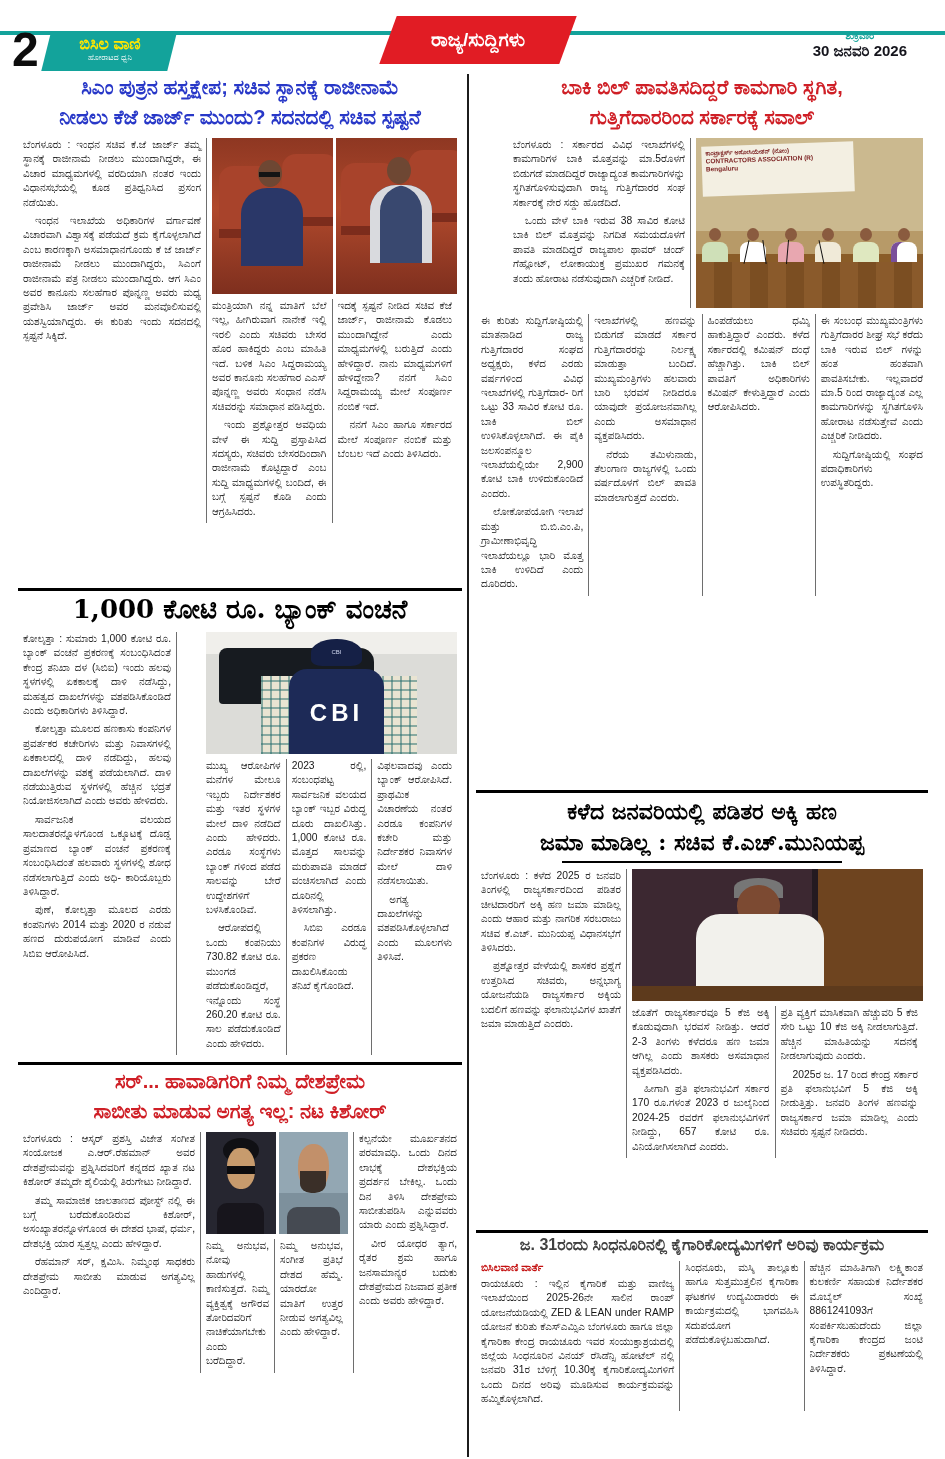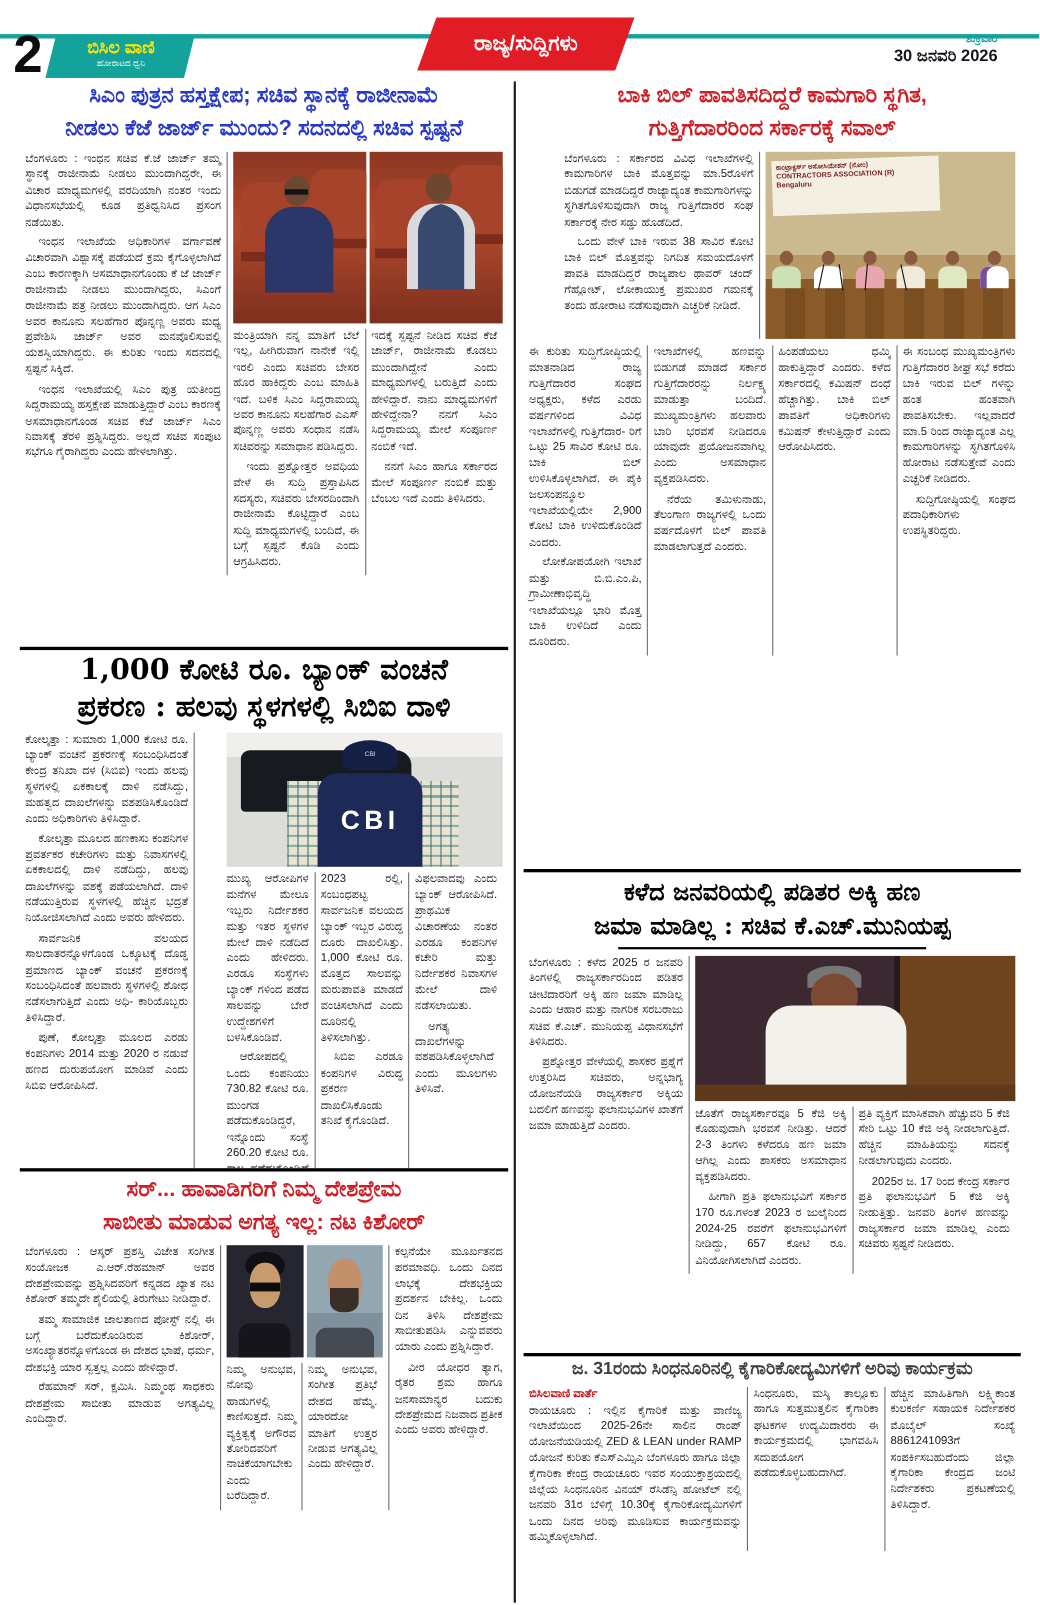--- a/index.html
+++ b/index.html
@@ -8,21 +8,21 @@
 
   
   .teal-rule{position:absolute;left:0;top:31px;width:945px;height:4px;background:#13a39b;}
   .pagenum{position:absolute;left:12px;top:26px;font-size:48px;font-weight:900;color:#0d0d0d;line-height:1;}
   .masthead{position:absolute;left:46px;top:33px;width:126px;height:38px;background:#13a39b;transform:skewX(-14deg);}
   .masthead-inner{transform:skewX(14deg);text-align:center;padding-top:2px;}
   .masthead-title{color:#ffe600;font-weight:900;font-size:16px;line-height:18px;}
   .masthead-tag{color:#ffffff;font-size:8px;line-height:10px;}
   .section-banner{position:absolute;left:388px;top:16px;width:180px;height:48px;background:#e11c24;transform:skewX(-20deg);}
   .section-inner{transform:skewX(20deg);color:#fff;font-weight:bold;font-size:19px;text-align:center;line-height:48px;}
-  .dateblock{position:absolute;right:38px;top:30px;text-align:right;}
+  .dateblock{position:absolute;right:38px;top:30px;text-align:center;}
   .weekday{color:#13a39b;font-size:10px;font-weight:bold;line-height:12px;}
   .dateline{color:#14141c;font-size:15px;font-weight:bold;line-height:18px;}
 
   
   .vdiv{position:absolute;left:467px;top:74px;width:2px;height:1383px;background:#1c1c1c;}
   .art{position:absolute;overflow:hidden;}
   .rule-b{border-bottom:3px solid #000;}
   .hl{text-align:center;font-weight:bold;}
   .hl-cm{color:#2838c8;font-size:20px;line-height:30px;}
   .hl-red{color:#cf1f26;font-size:20px;line-height:30px;}
@@ -108,21 +108,20 @@
 
   <section class="art rule-b" id="art-cm" style="left:18px;top:72px;width:444px;height:516px;">
     <div class="hl hl-cm">
       <div>ಸಿಎಂ ಪುತ್ರನ ಹಸ್ತಕ್ಷೇಪ; ಸಚಿವ ಸ್ಥಾನಕ್ಕೆ ರಾಜೀನಾಮೆ</div>
       <div>ನೀಡಲು ಕೆಜೆ ಜಾರ್ಜ್ ಮುಂದು? ಸದನದಲ್ಲಿ ಸಚಿವ ಸ್ಪಷ್ಟನೆ</div>
     </div>
     <div class="cols" style="margin-top:6px;">
       <div class="col" style="width:178px;">
         <p class="para lede">ಬೆಂಗಳೂರು : ಇಂಧನ ಸಚಿವ ಕೆ.ಜೆ ಜಾರ್ಜ್ ತಮ್ಮ ಸ್ಥಾನಕ್ಕೆ ರಾಜೀನಾಮೆ ನೀಡಲು ಮುಂದಾಗಿದ್ದರೇ, ಈ ವಿಚಾರ ಮಾಧ್ಯಮಗಳಲ್ಲಿ ವರದಿಯಾಗಿ ನಂತರ ಇಂದು ವಿಧಾನಸಭೆಯಲ್ಲಿ ಕೂಡ ಪ್ರತಿಧ್ವನಿಸಿದ ಪ್ರಸಂಗ ನಡೆಯಿತು.</p>
         <p class="para">ಇಂಧನ ಇಲಾಖೆಯ ಅಧಿಕಾರಿಗಳ ವರ್ಗಾವಣೆ ವಿಚಾರವಾಗಿ ವಿಶ್ವಾಸಕ್ಕೆ ಪಡೆಯದೆ ಕ್ರಮ ಕೈಗೊಳ್ಳಲಾಗಿದೆ ಎಂಬ ಕಾರಣಕ್ಕಾಗಿ ಅಸಮಾಧಾನಗೊಂಡು ಕೆ ಜೆ ಜಾರ್ಜ್ ರಾಜೀನಾಮೆ ನೀಡಲು ಮುಂದಾಗಿದ್ದರು, ಸಿಎಂಗೆ ರಾಜೀನಾಮೆ ಪತ್ರ ನೀಡಲು ಮುಂದಾಗಿದ್ದರು. ಆಗ ಸಿಎಂ ಅವರ ಕಾನೂನು ಸಲಹೆಗಾರ ಪೊನ್ನಣ್ಣ ಅವರು ಮಧ್ಯ ಪ್ರವೇಶಿಸಿ ಜಾರ್ಜ್ ಅವರ ಮನವೊಲಿಸುವಲ್ಲಿ ಯಶಸ್ವಿಯಾಗಿದ್ದರು. ಈ ಕುರಿತು ಇಂದು ಸದನದಲ್ಲಿ ಸ್ಪಷ್ಟನೆ ಸಿಕ್ಕಿದೆ.</p>
-        <p class="para">ಇಂಧನ ಇಲಾಖೆಯಲ್ಲಿ ಸಿಎಂ ಪುತ್ರ ಯತೀಂದ್ರ ಸಿದ್ದರಾಮಯ್ಯ ಹಸ್ತಕ್ಷೇಪ ಮಾಡುತ್ತಿದ್ದಾರೆ ಎಂಬ ಕಾರಣಕ್ಕೆ ಅಸಮಾಧಾನಗೊಂಡ ಸಚಿವ ಕೆಜೆ ಜಾರ್ಜ್ ಸಿಎಂ ನಿವಾಸಕ್ಕೆ ತೆರಳಿ ಪ್ರಶ್ನಿಸಿದ್ದರು. ಅಲ್ಲದೆ ಸಚಿವ ಸಂಪುಟ ಸಭೆಗೂ ಗೈರಾಗಿದ್ದರು ಎಂದು ಹೇಳಲಾಗಿತ್ತು.</p>
       </div>
       <div class="col" style="flex:1;">
         <div style="display:flex;gap:3px;">
           <div class="photo photo-assembly" style="width:50%;height:156px;">
             <div class="chair" style="left:58%;top:10%;"></div>
             <div class="chair" style="left:6%;top:18%;"></div>
             <div class="fig-head" style="left:38%;top:14%;"></div>
             <div class="fig-glasses" style="left:39%;top:22%;"></div>
             <div class="fig-torso torso-navy" style="left:24%;top:32%;"></div>
           </div>
@@ -143,21 +142,20 @@
             <p class="para">ನನಗೆ ಸಿಎಂ ಹಾಗೂ ಸರ್ಕಾರದ ಮೇಲೆ ಸಂಪೂರ್ಣ ನಂಬಿಕೆ ಮತ್ತು ಬೆಂಬಲ ಇದೆ ಎಂದು ತಿಳಿಸಿದರು.</p>
           </div>
         </div>
       </div>
     </div>
   </section>
 
   <section class="art rule-b" id="art-cbi" style="left:18px;top:592px;width:444px;height:470px;">
     <div class="hl hl-cbi">
       <div>1,000 ಕೋಟಿ ರೂ. ಬ್ಯಾಂಕ್ ವಂಚನೆ</div>
-      <div>ಪ್ರಕರಣ : ಹಲವು ಸ್ಥಳಗಳಲ್ಲಿ ಸಿಬಿಐ ದಾಳಿ</div>
     </div>
     <div class="cols" style="margin-top:6px;">
       <div class="col" style="width:148px;">
         <p class="para lede">ಕೋಲ್ಕತ್ತಾ : ಸುಮಾರು 1,000 ಕೋಟಿ ರೂ. ಬ್ಯಾಂಕ್ ವಂಚನೆ ಪ್ರಕರಣಕ್ಕೆ ಸಂಬಂಧಿಸಿದಂತೆ ಕೇಂದ್ರ ತನಿಖಾ ದಳ (ಸಿಬಿಐ) ಇಂದು ಹಲವು ಸ್ಥಳಗಳಲ್ಲಿ ಏಕಕಾಲಕ್ಕೆ ದಾಳಿ ನಡೆಸಿದ್ದು, ಮಹತ್ವದ ದಾಖಲೆಗಳನ್ನು ವಶಪಡಿಸಿಕೊಂಡಿದೆ ಎಂದು ಅಧಿಕಾರಿಗಳು ತಿಳಿಸಿದ್ದಾರೆ.</p>
         <p class="para">ಕೋಲ್ಕತ್ತಾ ಮೂಲದ ಹಣಕಾಸು ಕಂಪನಿಗಳ ಪ್ರವರ್ತಕರ ಕಚೇರಿಗಳು ಮತ್ತು ನಿವಾಸಗಳಲ್ಲಿ ಏಕಕಾಲದಲ್ಲಿ ದಾಳಿ ನಡೆದಿದ್ದು, ಹಲವು ದಾಖಲೆಗಳನ್ನು ವಶಕ್ಕೆ ಪಡೆಯಲಾಗಿದೆ. ದಾಳಿ ನಡೆಯುತ್ತಿರುವ ಸ್ಥಳಗಳಲ್ಲಿ ಹೆಚ್ಚಿನ ಭದ್ರತೆ ನಿಯೋಜಿಸಲಾಗಿದೆ ಎಂದು ಅವರು ಹೇಳಿದರು.</p>
         <p class="para">ಸಾರ್ವಜನಿಕ ವಲಯದ ಸಾಲದಾತರನ್ನೊಳಗೊಂಡ ಒಕ್ಕೂಟಕ್ಕೆ ದೊಡ್ಡ ಪ್ರಮಾಣದ ಬ್ಯಾಂಕ್ ವಂಚನೆ ಪ್ರಕರಣಕ್ಕೆ ಸಂಬಂಧಿಸಿದಂತೆ ಹಲವಾರು ಸ್ಥಳಗಳಲ್ಲಿ ಶೋಧ ನಡೆಸಲಾಗುತ್ತಿದೆ ಎಂದು ಅಧಿ- ಕಾರಿಯೊಬ್ಬರು ತಿಳಿಸಿದ್ದಾರೆ.</p>
         <p class="para">ಪುಣೆ, ಕೋಲ್ಕತ್ತಾ ಮೂಲದ ಎರಡು ಕಂಪನಿಗಳು 2014 ಮತ್ತು 2020 ರ ನಡುವೆ ಹಣದ ದುರುಪಯೋಗ ಮಾಡಿವೆ ಎಂದು ಸಿಬಿಐ ಆರೋಪಿಸಿದೆ.</p>
       </div>
       <div class="col" style="flex:1;padding-left:29px;">
         <div class="photo photo-cbi" style="height:122px;margin-bottom:5px;">
@@ -274,21 +272,21 @@
           <div class="tablefront"></div>
           <div class="mic" style="left:22%;transform:rotate(12deg);"></div>
           <div class="mic" style="left:30%;transform:rotate(-8deg);"></div>
           <div class="mic" style="left:40%;transform:rotate(5deg);"></div>
           <div class="mic" style="left:55%;transform:rotate(-12deg);"></div>
         </div>
       </div>
     </div>
     <div class="cols" style="margin-top:6px;">
       <div class="col" style="width:25%;">
-        <p class="para lede">ಈ ಕುರಿತು ಸುದ್ದಿಗೋಷ್ಠಿಯಲ್ಲಿ ಮಾತನಾಡಿದ ರಾಜ್ಯ ಗುತ್ತಿಗೆದಾರರ ಸಂಘದ ಅಧ್ಯಕ್ಷರು, ಕಳೆದ ಎರಡು ವರ್ಷಗಳಿಂದ ವಿವಿಧ ಇಲಾಖೆಗಳಲ್ಲಿ ಗುತ್ತಿಗೆದಾರ- ರಿಗೆ ಒಟ್ಟು 25 ಸಾವಿರ ಕೋಟಿ ರೂ. ಬಾಕಿ ಬಿಲ್ ಉಳಿಸಿಕೊಳ್ಳಲಾಗಿದೆ. ಈ ಪೈಕಿ ಜಲಸಂಪನ್ಮೂಲ ಇಲಾಖೆಯಲ್ಲಿಯೇ 2,900 ಕೋಟಿ ಬಾಕಿ ಉಳಿದುಕೊಂಡಿದೆ ಎಂದರು.</p>
+        <p class="para lede">ಈ ಕುರಿತು ಸುದ್ದಿಗೋಷ್ಠಿಯಲ್ಲಿ ಮಾತನಾಡಿದ ರಾಜ್ಯ ಗುತ್ತಿಗೆದಾರರ ಸಂಘದ ಅಧ್ಯಕ್ಷರು, ಕಳೆದ ಎರಡು ವರ್ಷಗಳಿಂದ ವಿವಿಧ ಇಲಾಖೆಗಳಲ್ಲಿ ಗುತ್ತಿಗೆದಾರ- ರಿಗೆ ಒಟ್ಟು 33 ಸಾವಿರ ಕೋಟಿ ರೂ. ಬಾಕಿ ಬಿಲ್ ಉಳಿಸಿಕೊಳ್ಳಲಾಗಿದೆ. ಈ ಪೈಕಿ ಜಲಸಂಪನ್ಮೂಲ ಇಲಾಖೆಯಲ್ಲಿಯೇ 2,900 ಕೋಟಿ ಬಾಕಿ ಉಳಿದುಕೊಂಡಿದೆ ಎಂದರು.</p>
         <p class="para">ಲೋಕೋಪಯೋಗಿ ಇಲಾಖೆ ಮತ್ತು ಬಿ.ಬಿ.ಎಂ.ಪಿ, ಗ್ರಾಮೀಣಾಭಿವೃದ್ಧಿ ಇಲಾಖೆಯಲ್ಲೂ ಭಾರಿ ಮೊತ್ತ ಬಾಕಿ ಉಳಿದಿದೆ ಎಂದು ದೂರಿದರು.</p>
       </div>
       <div class="col" style="width:25%;">
         <p class="para lede">ಇಲಾಖೆಗಳಲ್ಲಿ ಹಣವನ್ನು ಬಿಡುಗಡೆ ಮಾಡದೆ ಸರ್ಕಾರ ಗುತ್ತಿಗೆದಾರರನ್ನು ನಿರ್ಲಕ್ಷ್ಯ ಮಾಡುತ್ತಾ ಬಂದಿದೆ. ಮುಖ್ಯಮಂತ್ರಿಗಳು ಹಲವಾರು ಬಾರಿ ಭರವಸೆ ನೀಡಿದರೂ ಯಾವುದೇ ಪ್ರಯೋಜನವಾಗಿಲ್ಲ ಎಂದು ಅಸಮಾಧಾನ ವ್ಯಕ್ತಪಡಿಸಿದರು.</p>
         <p class="para">ನೆರೆಯ ತಮಿಳುನಾಡು, ತೆಲಂಗಾಣ ರಾಜ್ಯಗಳಲ್ಲಿ ಒಂದು ವರ್ಷದೊಳಗೆ ಬಿಲ್ ಪಾವತಿ ಮಾಡಲಾಗುತ್ತದೆ ಎಂದರು.</p>
       </div>
       <div class="col" style="width:25%;">
         <p class="para lede">ಹಿಂಪಡೆಯಲು ಧಮ್ಕಿ ಹಾಕುತ್ತಿದ್ದಾರೆ ಎಂದರು. ಕಳೆದ ಸರ್ಕಾರದಲ್ಲಿ ಕಮಿಷನ್ ದಂಧೆ ಹೆಚ್ಚಾಗಿತ್ತು. ಬಾಕಿ ಬಿಲ್ ಪಾವತಿಗೆ ಅಧಿಕಾರಿಗಳು ಕಮಿಷನ್ ಕೇಳುತ್ತಿದ್ದಾರೆ ಎಂದು ಆರೋಪಿಸಿದರು.</p>
       </div>
       <div class="col" style="width:25%;">

